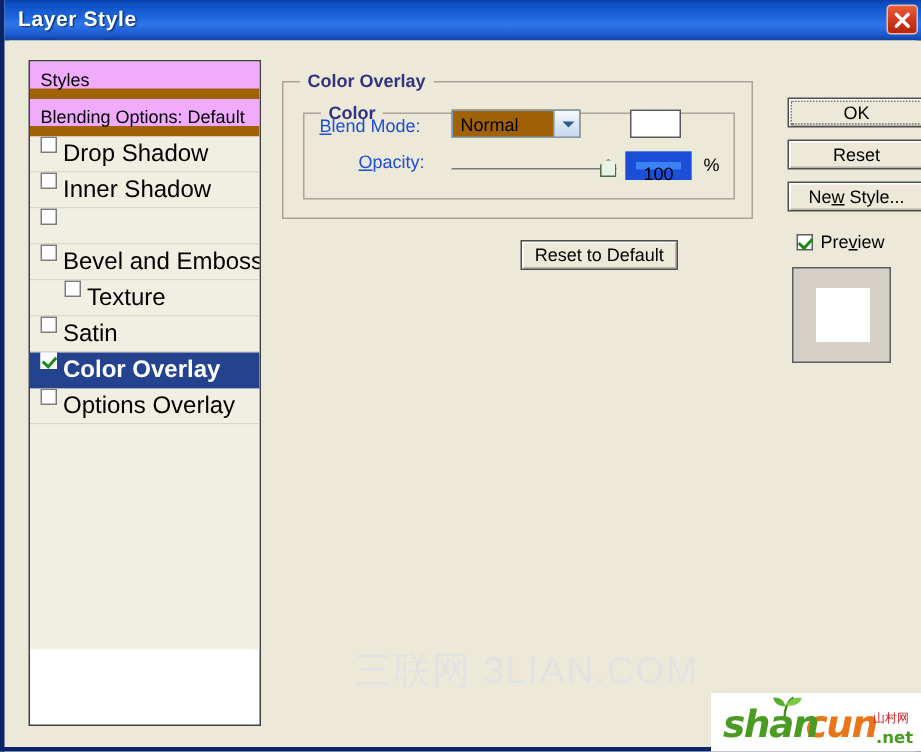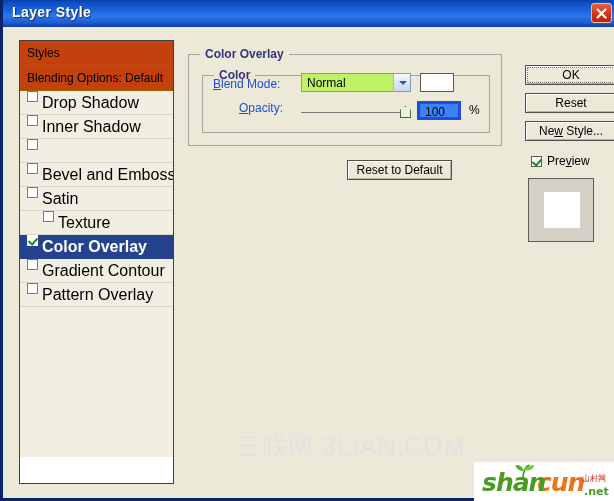--- a/index.html
+++ b/index.html
@@ -76,22 +76,22 @@
     border: 1px solid #404040;
     box-sizing: border-box;
     overflow: hidden;
   }
   .style-header {
     height: 25px;
     line-height: 25px;
     padding-left: 7px;
     font-size: 12px;
     color: #000000;
-    background: #c2410c;
-    border-bottom: 1px solid #a16207;
+    background: #f0abfc;
+    border-bottom: 7px solid #a16207;
     box-sizing: border-box;
     white-space: nowrap;
     cursor: pointer;
   }
   .style-row {
     height: 24px;
     line-height: 24px;
     padding-left: 7px;
     font-size: 16px;
     color: #000000;
@@ -177,22 +177,22 @@
     white-space: nowrap;
   }
   #lbl-blend-mode { left: 24px; top: 22px; }
   #lbl-opacity    { left: 50px; top: 46px; }
   .acc { text-decoration: underline; }
 
   
   #blend-mode-select {
     position: absolute;
     left: 112px; top: 18px;
-    width: 110px; height: 19px;
-    background: #bef264;
+    width: 86px; height: 19px;
+    background: #a16207;
     border: 1px solid #7f9db9;
     box-sizing: border-box;
     cursor: pointer;
   }
   #blend-mode-value {
     position: absolute;
     left: 5px; top: 2px;
     font-size: 12px;
     color: #000000;
     white-space: nowrap;
@@ -246,21 +246,21 @@
     border: 1px solid #4d6b43;
     box-sizing: border-box;
     clip-path: polygon(50% 0%, 100% 32%, 100% 100%, 0% 100%, 0% 32%);
     cursor: pointer;
   }
   #opacity-input {
     position: absolute;
     left: 228px; top: 46px;
     width: 44px; height: 19px;
     background: #3b82f6;
-    border: 3px solid #1d4ed8;
+    border: 7px solid #1d4ed8;
     box-sizing: border-box;
     font-family: "Liberation Sans", sans-serif;
     font-size: 12px;
     color: #000000;
     text-align: left;
     padding-left: 5px;
     line-height: 17px;
   }
   #opacity-unit {
     position: absolute;
@@ -443,39 +443,35 @@
             <span class="cbx"></span>
             <span class="lbl">Inner Shadow</span>
           </div>
           <div class="style-row">
             <span class="cbx"></span>
           </div>
           <div class="style-row">
             <span class="cbx"></span>
             <span class="lbl">Bevel and Emboss</span>
           </div>
+          <div class="style-row indent">
+            <span class="cbx"></span>
+            <span class="lbl">Texture</span>
+          </div>
           <div class="style-row">
             <span class="cbx"></span>
             <span class="lbl">Satin</span>
-          </div>
-          <div class="style-row indent">
-            <span class="cbx"></span>
-            <span class="lbl">Texture</span>
           </div>
           <div class="style-row selected">
             <span class="cbx checked"></span>
             <span class="lbl">Color Overlay</span>
           </div>
           <div class="style-row">
             <span class="cbx"></span>
-            <span class="lbl">Gradient Contour</span>
-          </div>
-          <div class="style-row">
-            <span class="cbx"></span>
-            <span class="lbl">Pattern Overlay</span>
+            <span class="lbl">Options Overlay</span>
           </div>
         </div>
       <div id="styles-filler"></div>
     </div>
 
     <div id="center-panel">
 
       <div class="groupbox" id="grp-color-overlay">
         <div class="group-title">Color Overlay</div>
 

